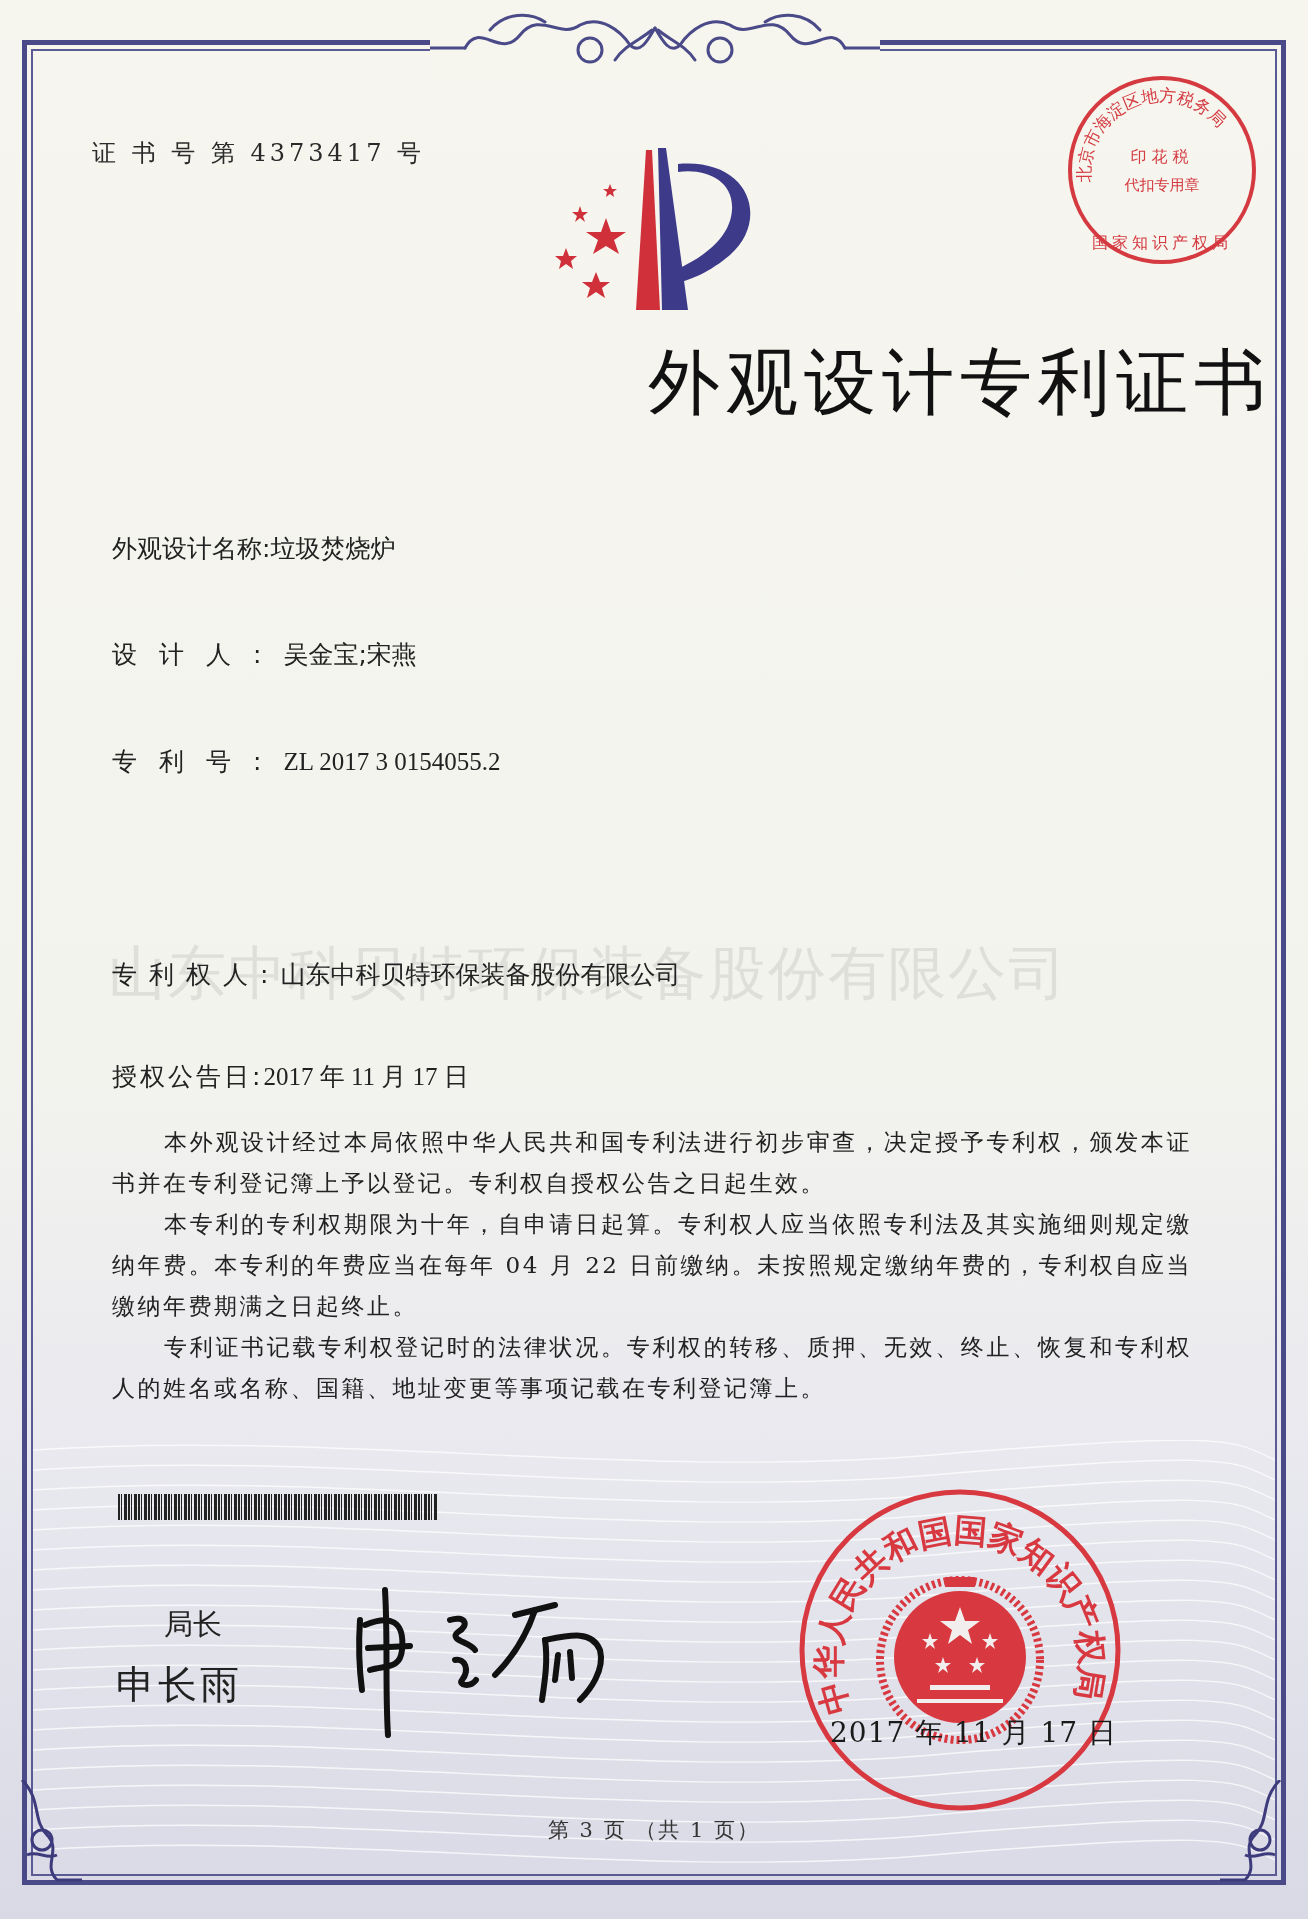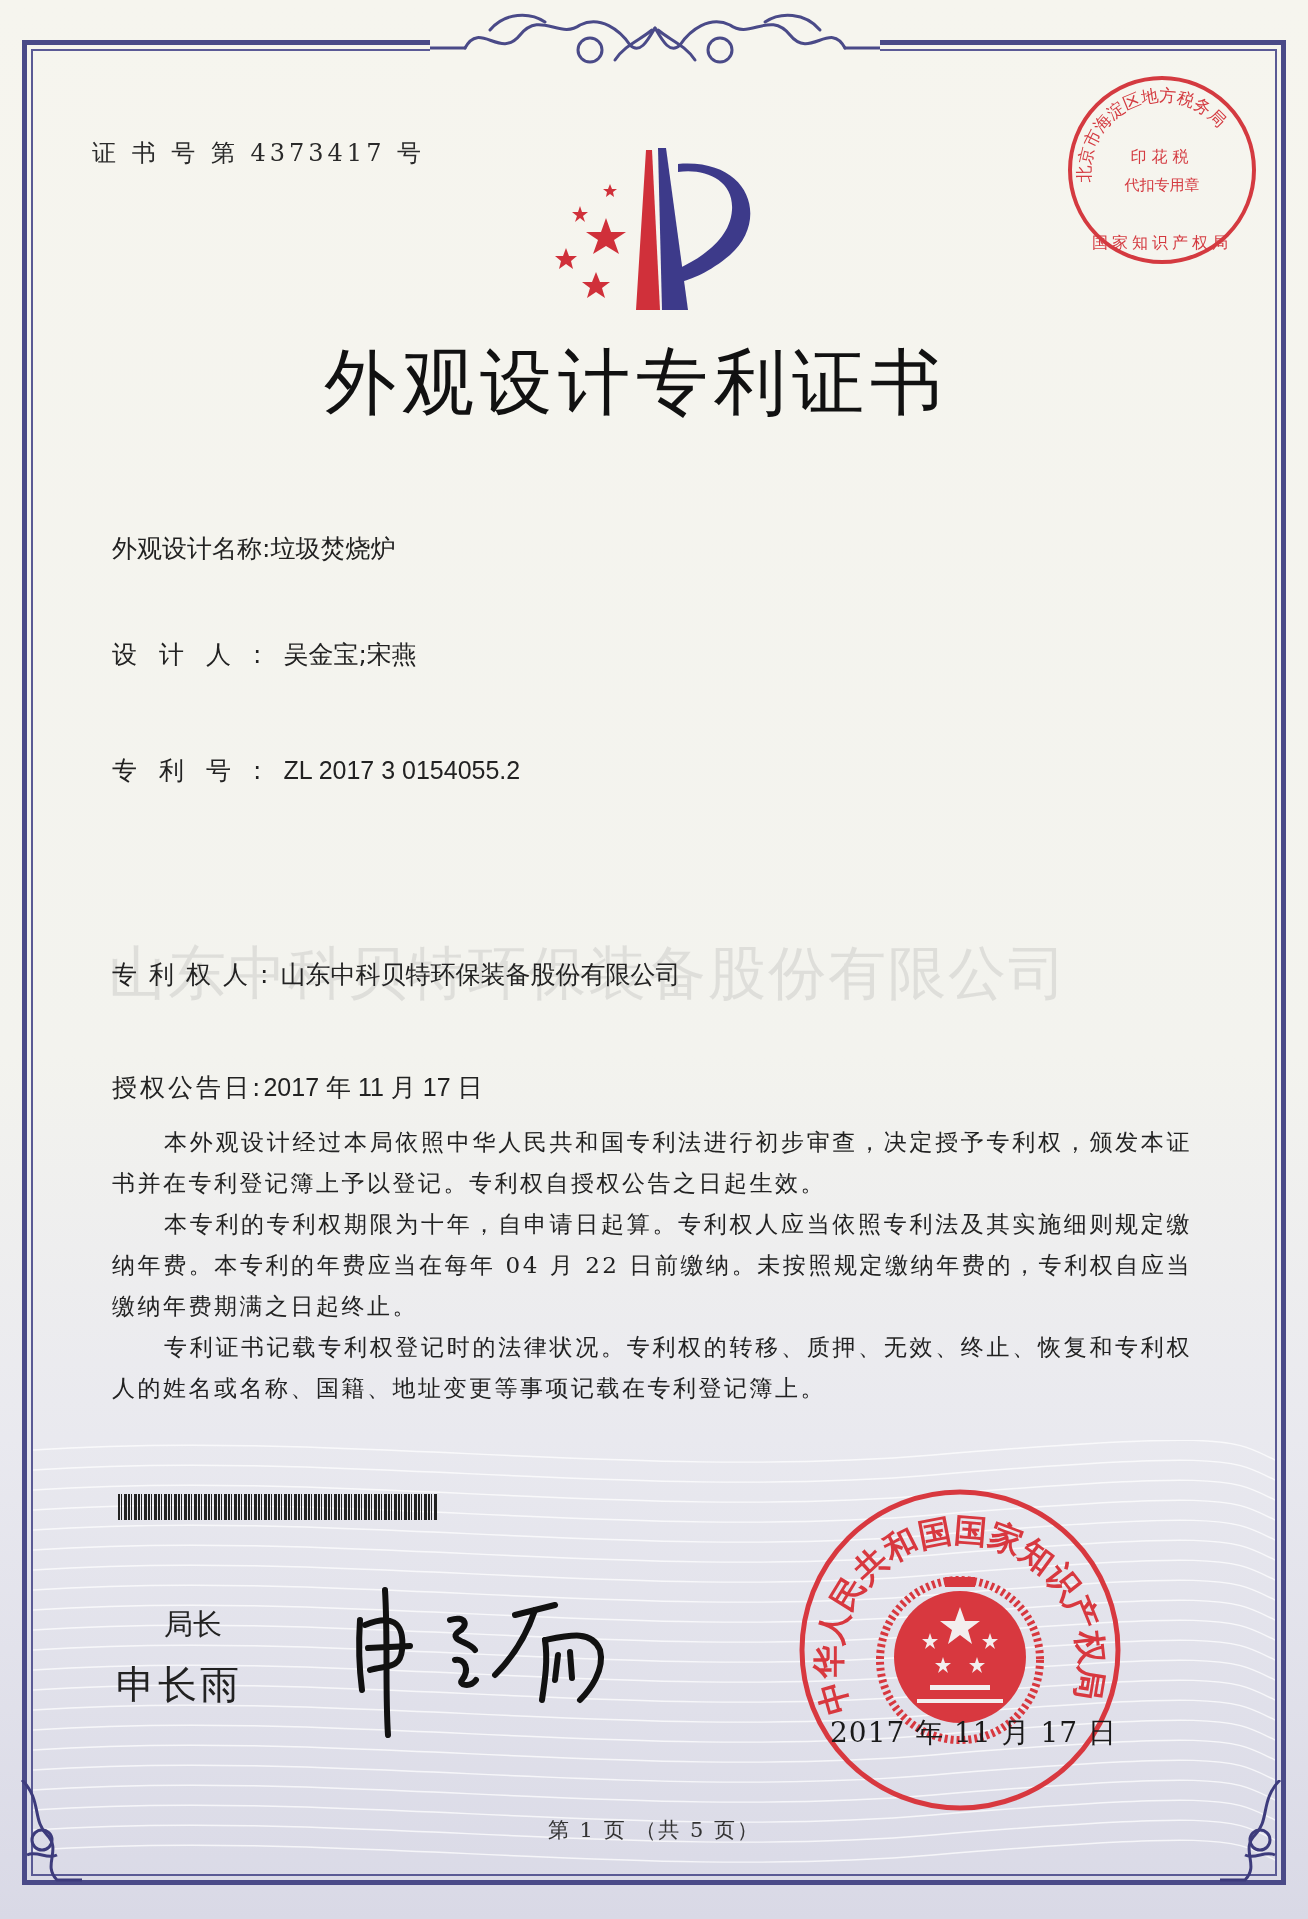--- a/index.html
+++ b/index.html
@@ -39,37 +39,37 @@
   .corner-br { left: 1220px; top: 1780px; }
 
   .cert-no {
     position: absolute; left: 92px; top: 137px;
     font-size: 24px; letter-spacing: 4px; color: #2a2a2a;
   }
   .logo { position: absolute; left: 540px; top: 140px; width: 230px; height: 180px; }
   .tax-stamp { position: absolute; left: 1062px; top: 70px; width: 200px; height: 200px; }
 
   .title {
-    position: absolute; left: 0; top: 335px; width: 1272px; text-align: center;
+    position: absolute; left: 0; top: 335px; width: 1272px; text-align: right;
     font-size: 72px; letter-spacing: 6px; font-family: "DejaVu Sans", "Liberation Sans", sans-serif;
     color: #111; font-weight: normal;
   }
 
   .field {
     position: absolute; left: 112px; font-size: 25px; color: #222; white-space: nowrap;
     font-family: "DejaVu Sans", "Liberation Sans", sans-serif;
   }
   .field .lbl { display: inline-block; }
   .field .val { display: inline-block; }
   .f1 { top: 532px; }
   .f2 { top: 638px; }
   .f2 .lbl { letter-spacing: 22px; }
   .f3 { top: 745px; }
   .f3 .lbl { letter-spacing: 22px; text-align: center; }
-  .f3 .val, .f4 .val, .f6 .val { font-family: Liberation Sans, sans-serif; margin-top: 11px; }
+  .f3 .val, .f4 .val, .f6 .val { font-family: Liberation Serif, serif; }
   .f4 { top: 850px; }
   .f4 .lbl, .f6 .lbl { letter-spacing: 3px; }
   .f5 { top: 958px; }
   .f5 .lbl { letter-spacing: 12px; }
   .f6 { top: 1060px; }
 
   .watermark {
     position: absolute; left: 108px; top: 935px; font-size: 58px;
     color: rgba(150,150,150,0.22); letter-spacing: 2px; white-space: nowrap;
     font-family: "DejaVu Sans", "Liberation Sans", sans-serif;
@@ -279,14 +279,14 @@
         <polygon points="148,172 150,178 156,178 151,182 153,188 148,184 143,188 145,182 140,178 146,178"></polygon>
         <polygon points="182,172 184,178 190,178 185,182 187,188 182,184 177,188 179,182 174,178 180,178"></polygon>
         <rect x="135" y="200" width="60" height="5"></rect>
         <rect x="122" y="214" width="86" height="4"></rect>
       </g>
       <rect x="150" y="92" width="30" height="10" fill="#d8383f"></rect>
     </svg>
   </div>
   <div class="seal-date">2017 年 11 月 17 日</div>
 
-  <div class="page-no">第 1 页 （共 5 页）</div>
+  <div class="page-no">第 3 页 （共 1 页）</div>
 </div>
 
 </body></html>

